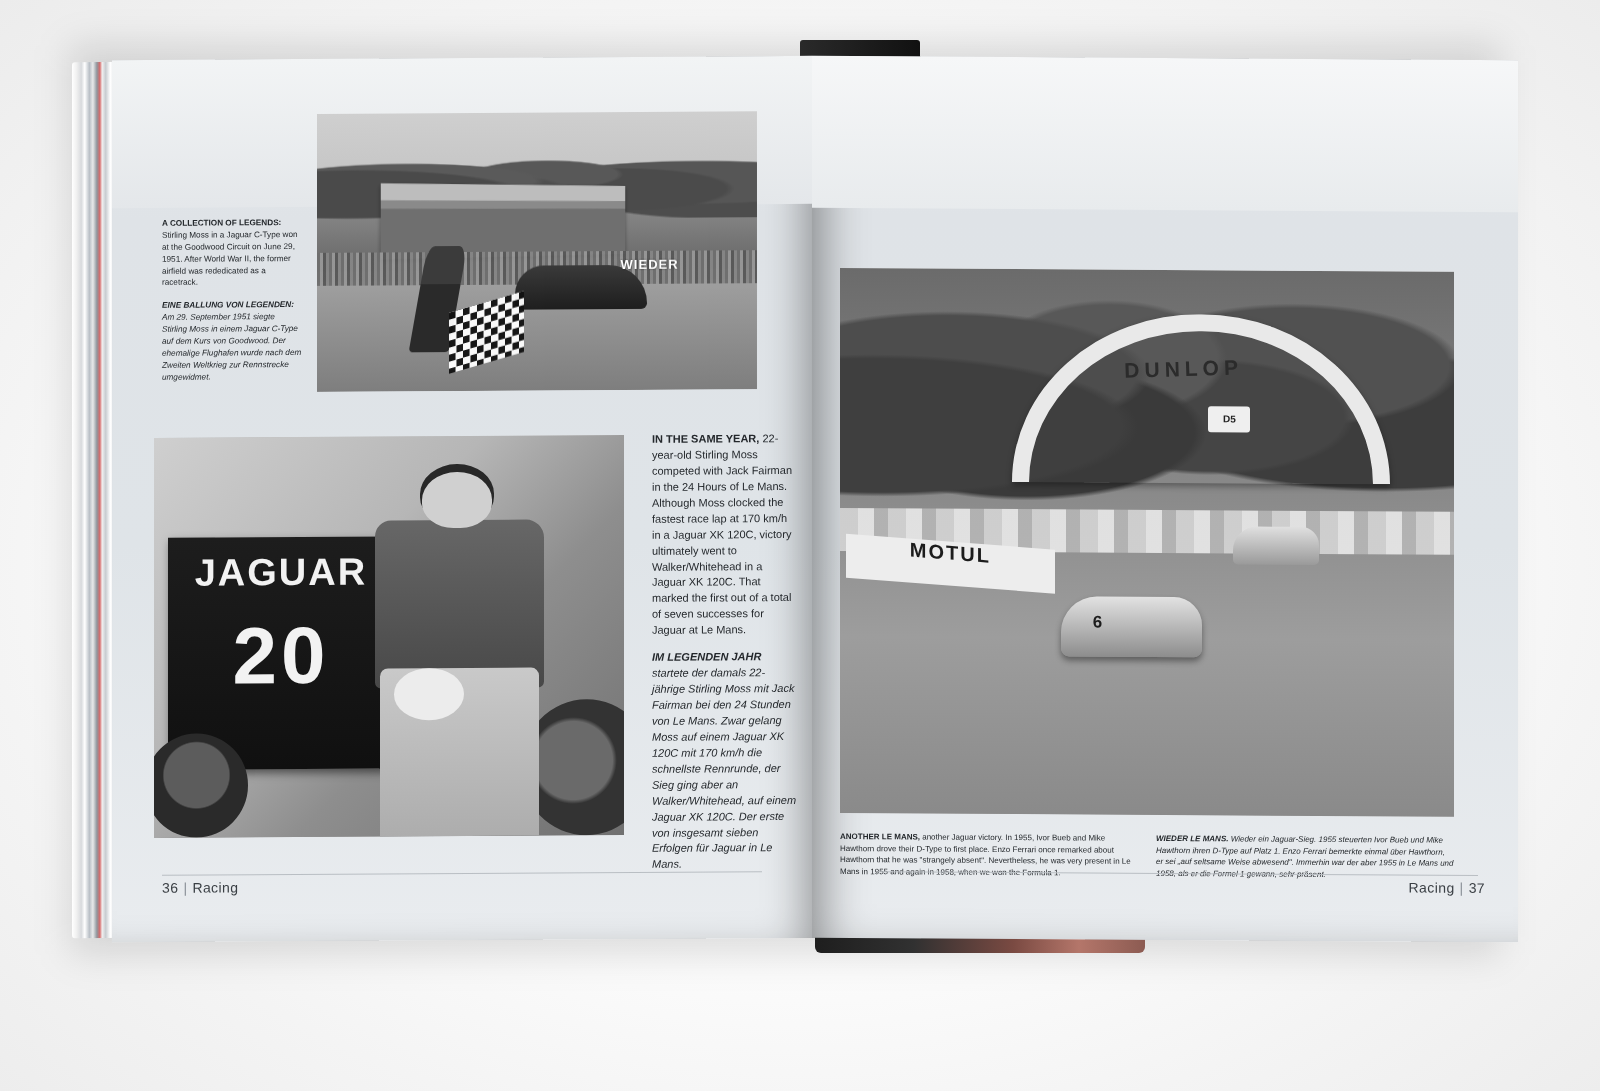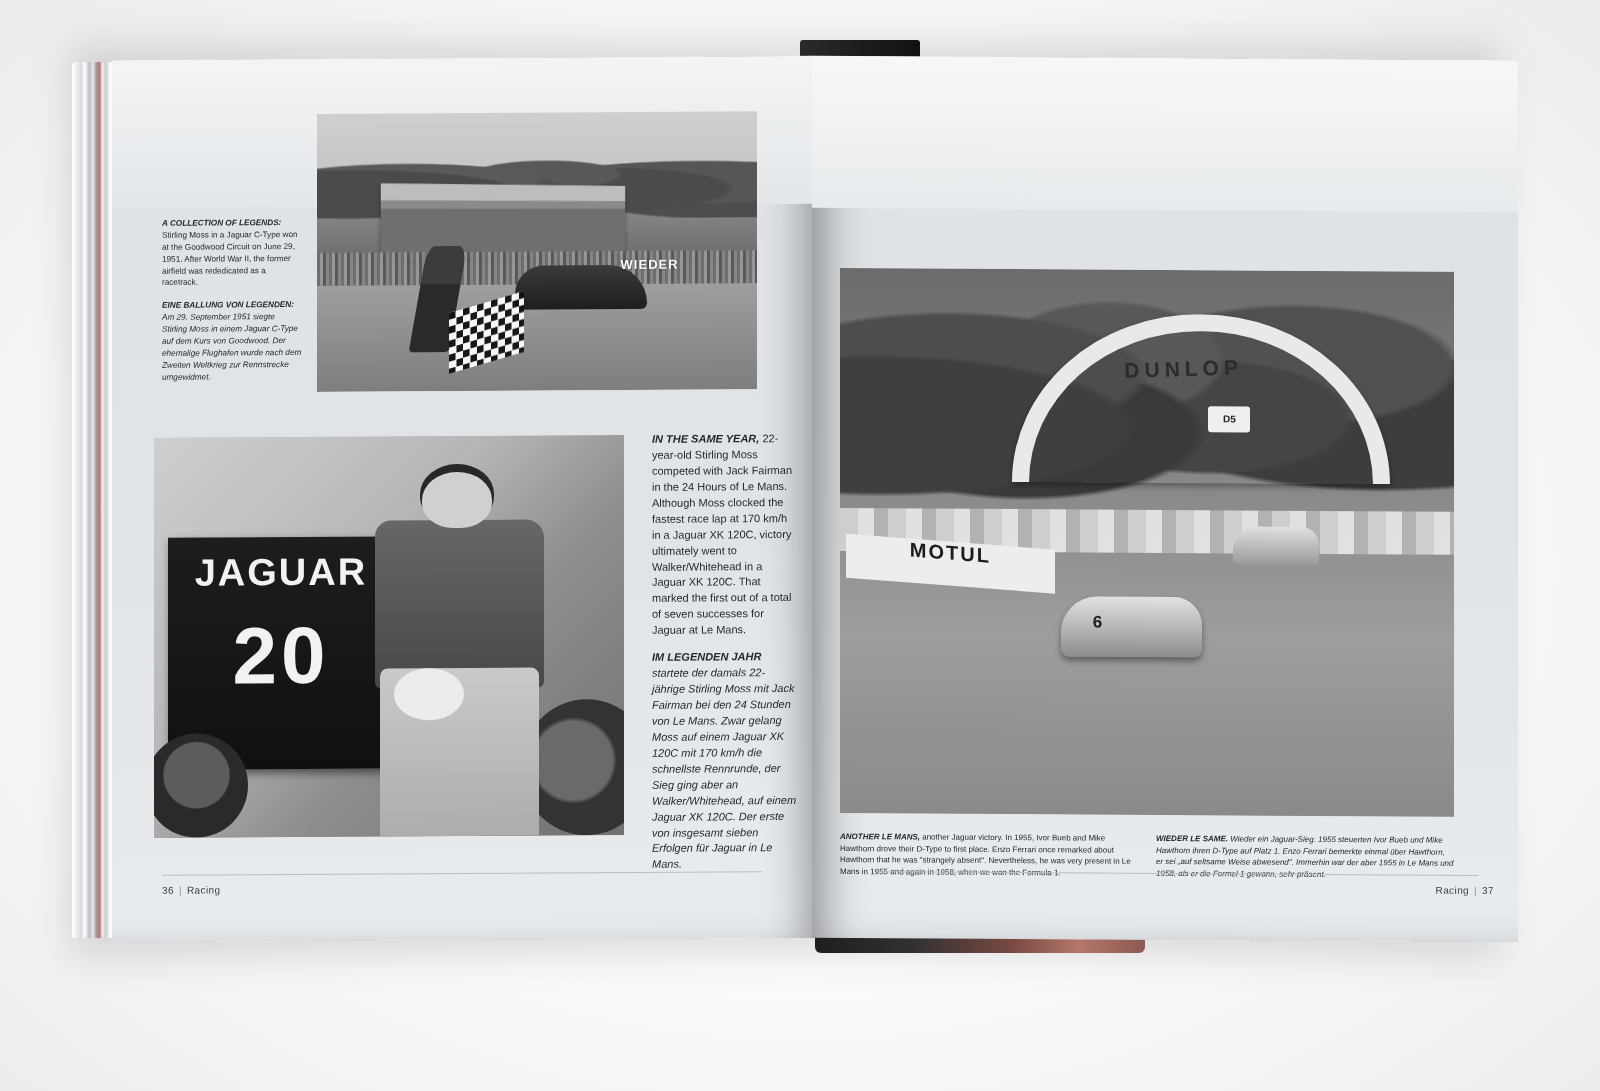--- a/index.html
+++ b/index.html
@@ -298,41 +298,40 @@
   }
 
   
   .cap {
     position: absolute;
     color: #24282c;
     line-height: 1.45;
   }
   .cap b, .cap .lead {
     font-weight: 700;
-    font-style: italic;
   }
   .cap .de {
     font-style: italic;
   }
 
   .col-left-caps { left: 50px; top: 158px; width: 140px; font-size: 8.2px; }
   .col-mid-caps  { left: 540px; top: 375px; width: 145px; font-size: 11px; }
   .bottom-caps-r { left: 28px; top: 775px; width: 614px; font-size: 8px; }
   .bottom-caps-r .two { display: flex; gap: 18px; }
   .bottom-caps-r .two > div { width: 50%; }
 
   .folio {
     position: absolute;
     bottom: 46px;
-    font-size: 10px;
+    font-size: 14px;
     color: #3a3f44;
     letter-spacing: .4px;
   }
   .folio-left { left: 50px; }
-  .folio-right { right: 24px; }
+  .folio-right { right: 33px; }
   .folio .sep { margin: 0 5px; color: #8a9097; }
 
   .rule {
     position: absolute;
     height: 1px;
     background: #b9bec3;
   }
   .rule-left { left: 50px; width: 600px; bottom: 66px; }
   .rule-right { right: 40px; width: 600px; bottom: 66px; }
 
@@ -419,21 +418,21 @@
         <div class="car-a-num">6</div>
         <div class="car-b"></div>
       </div>
 
       <div class="cap bottom-caps-r">
         <div class="two">
           <div>
             <span class="lead">ANOTHER LE MANS,</span><span> another Jaguar victory. In 1955, Ivor Bueb and Mike Hawthorn drove their D-Type to first place. Enzo Ferrari once remarked about Hawthorn that he was "strangely absent". Nevertheless, he was very present in Le Mans in 1955 and again in 1958, when we won the Formula 1.</span>
           </div>
           <div class="de">
-            <span class="lead">WIEDER LE SAME.</span><span> Wieder ein Jaguar-Sieg. 1955 steuerten Ivor Bueb und Mike Hawthorn ihren D-Type auf Platz 1. Enzo Ferrari bemerkte einmal über Hawthorn, er sei „auf seltsame Weise abwesend". Immerhin war der aber 1955 in Le Mans und 1958, als er die Formel 1 gewann, sehr präsent.</span>
+            <span class="lead">WIEDER LE MANS.</span><span> Wieder ein Jaguar-Sieg. 1955 steuerten Ivor Bueb und Mike Hawthorn ihren D-Type auf Platz 1. Enzo Ferrari bemerkte einmal über Hawthorn, er sei „auf seltsame Weise abwesend". Immerhin war der aber 1955 in Le Mans und 1958, als er die Formel 1 gewann, sehr präsent.</span>
           </div>
         </div>
       </div>
 
       <div class="rule rule-right"></div>
       <div class="folio folio-right">
         <span>Racing</span><span class="sep">|</span><span>37</span>
       </div>
     </div>
   </div>

